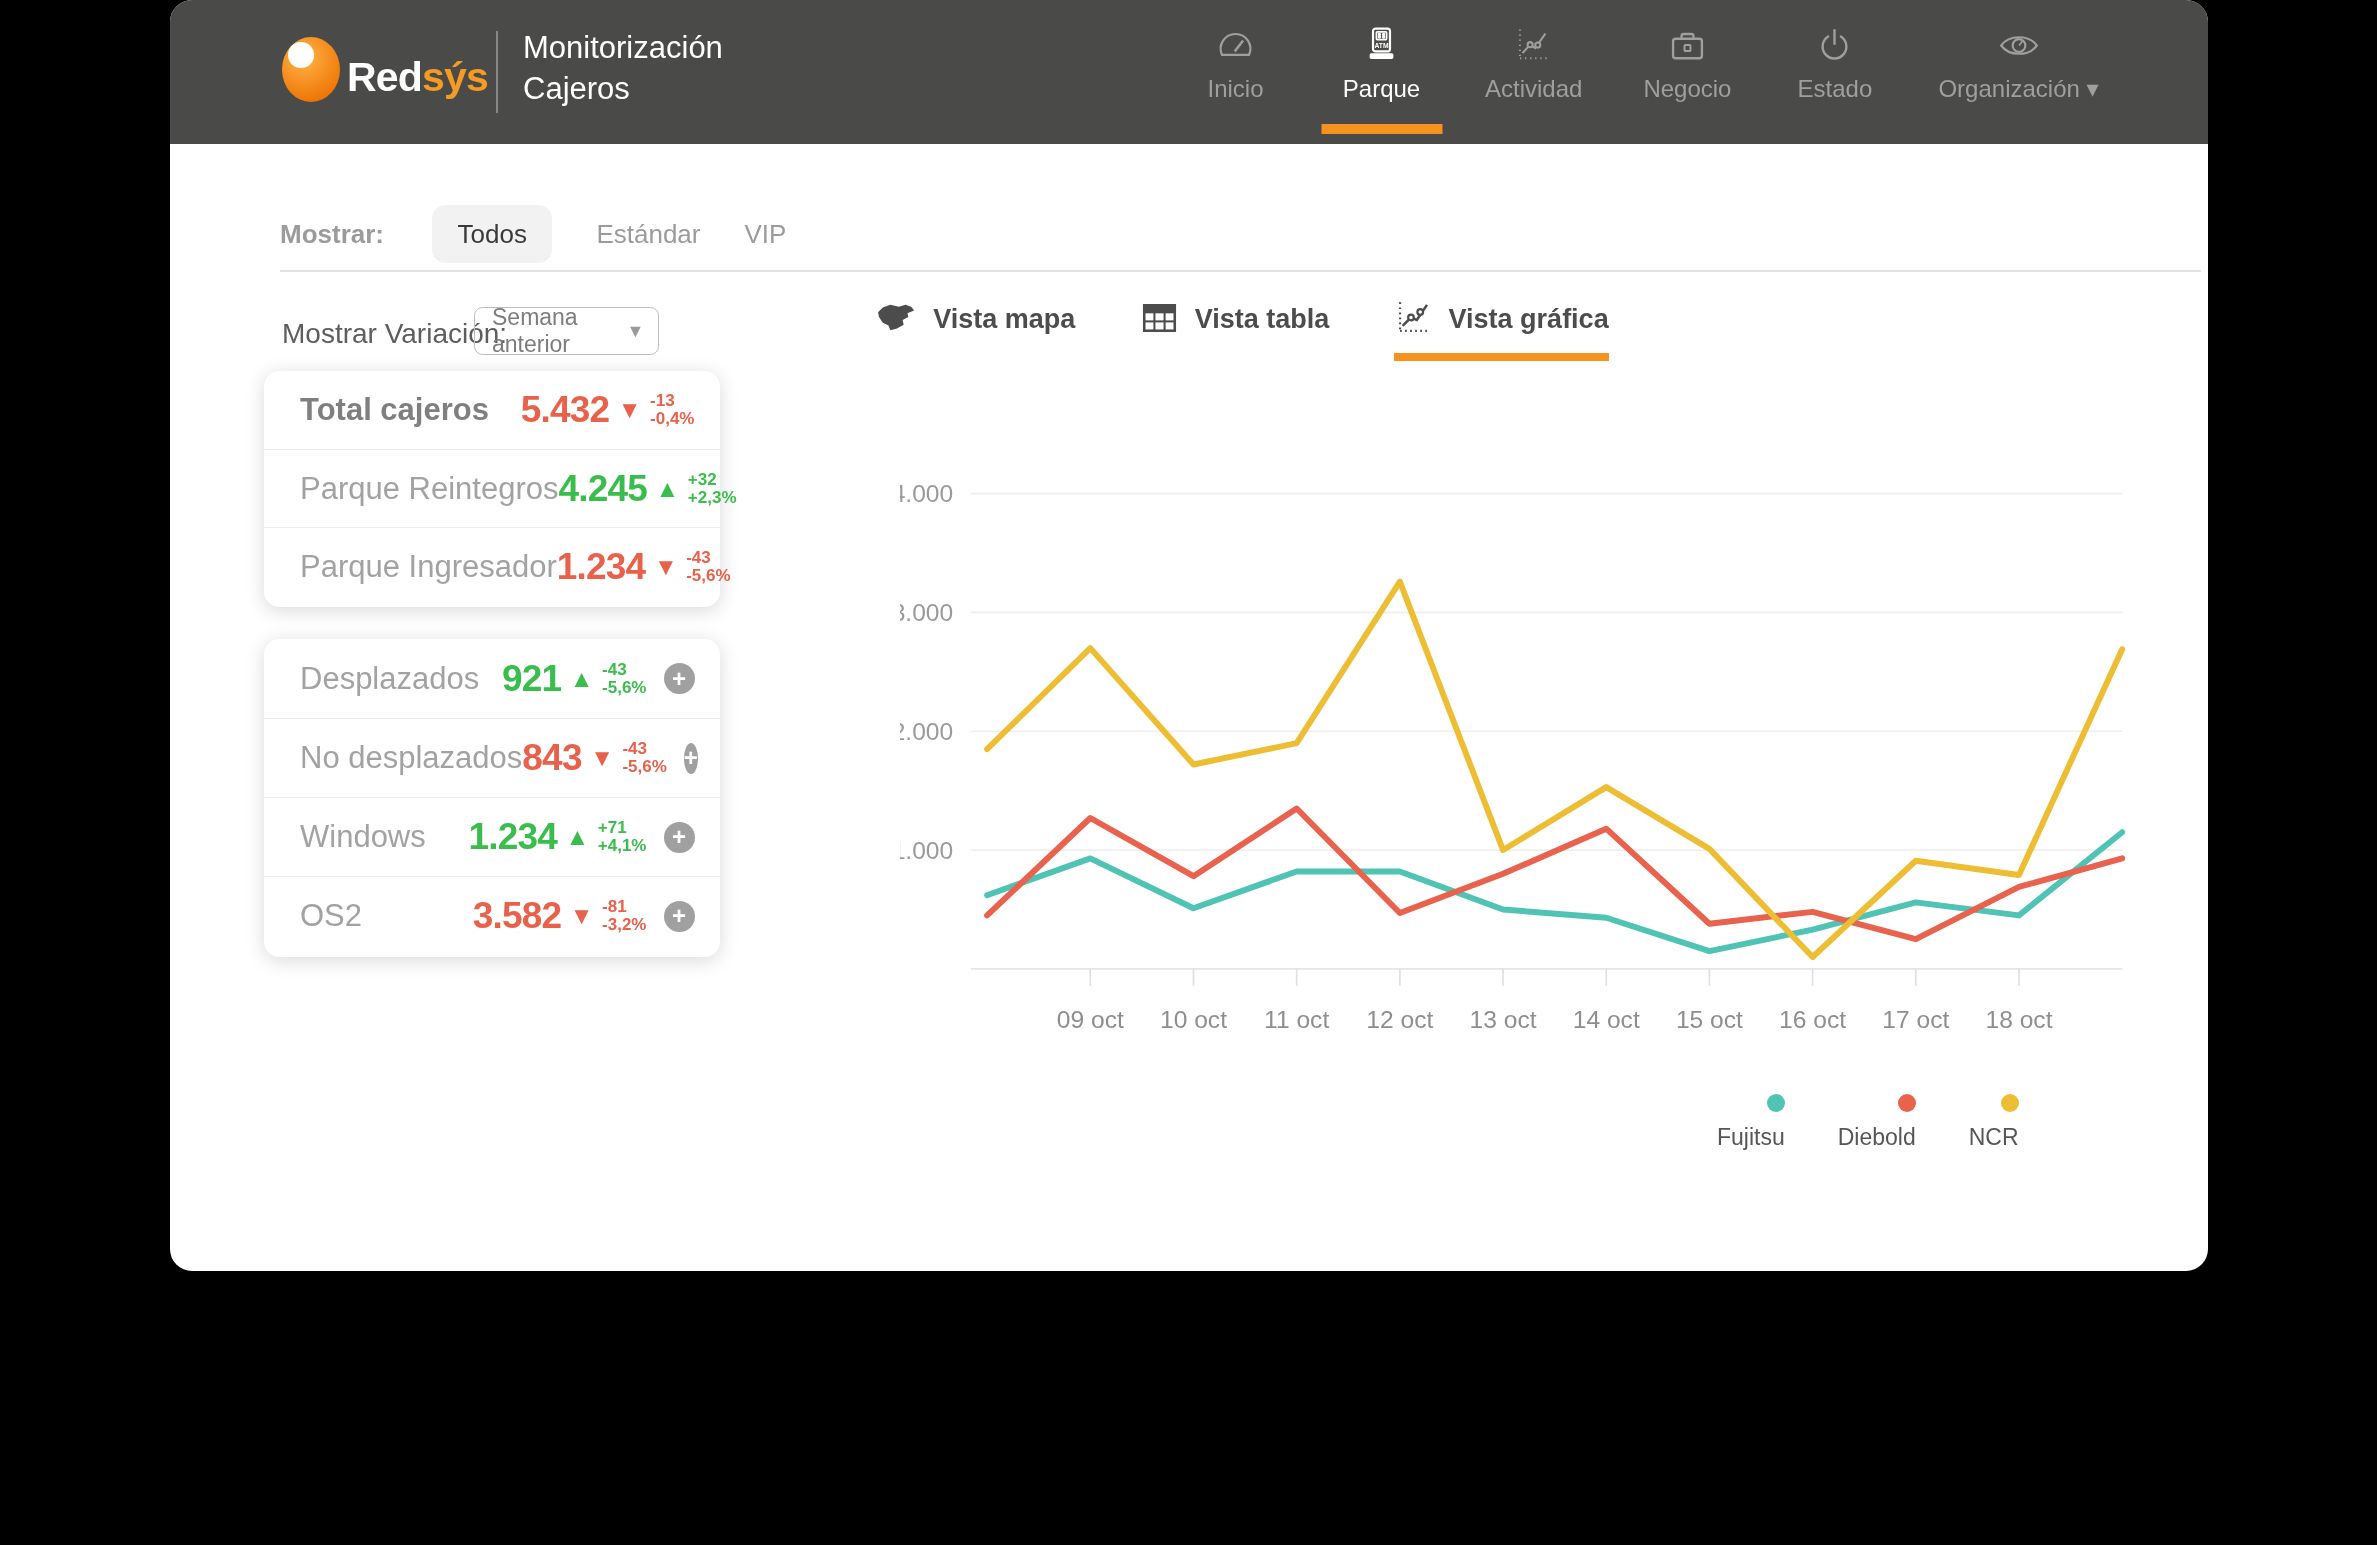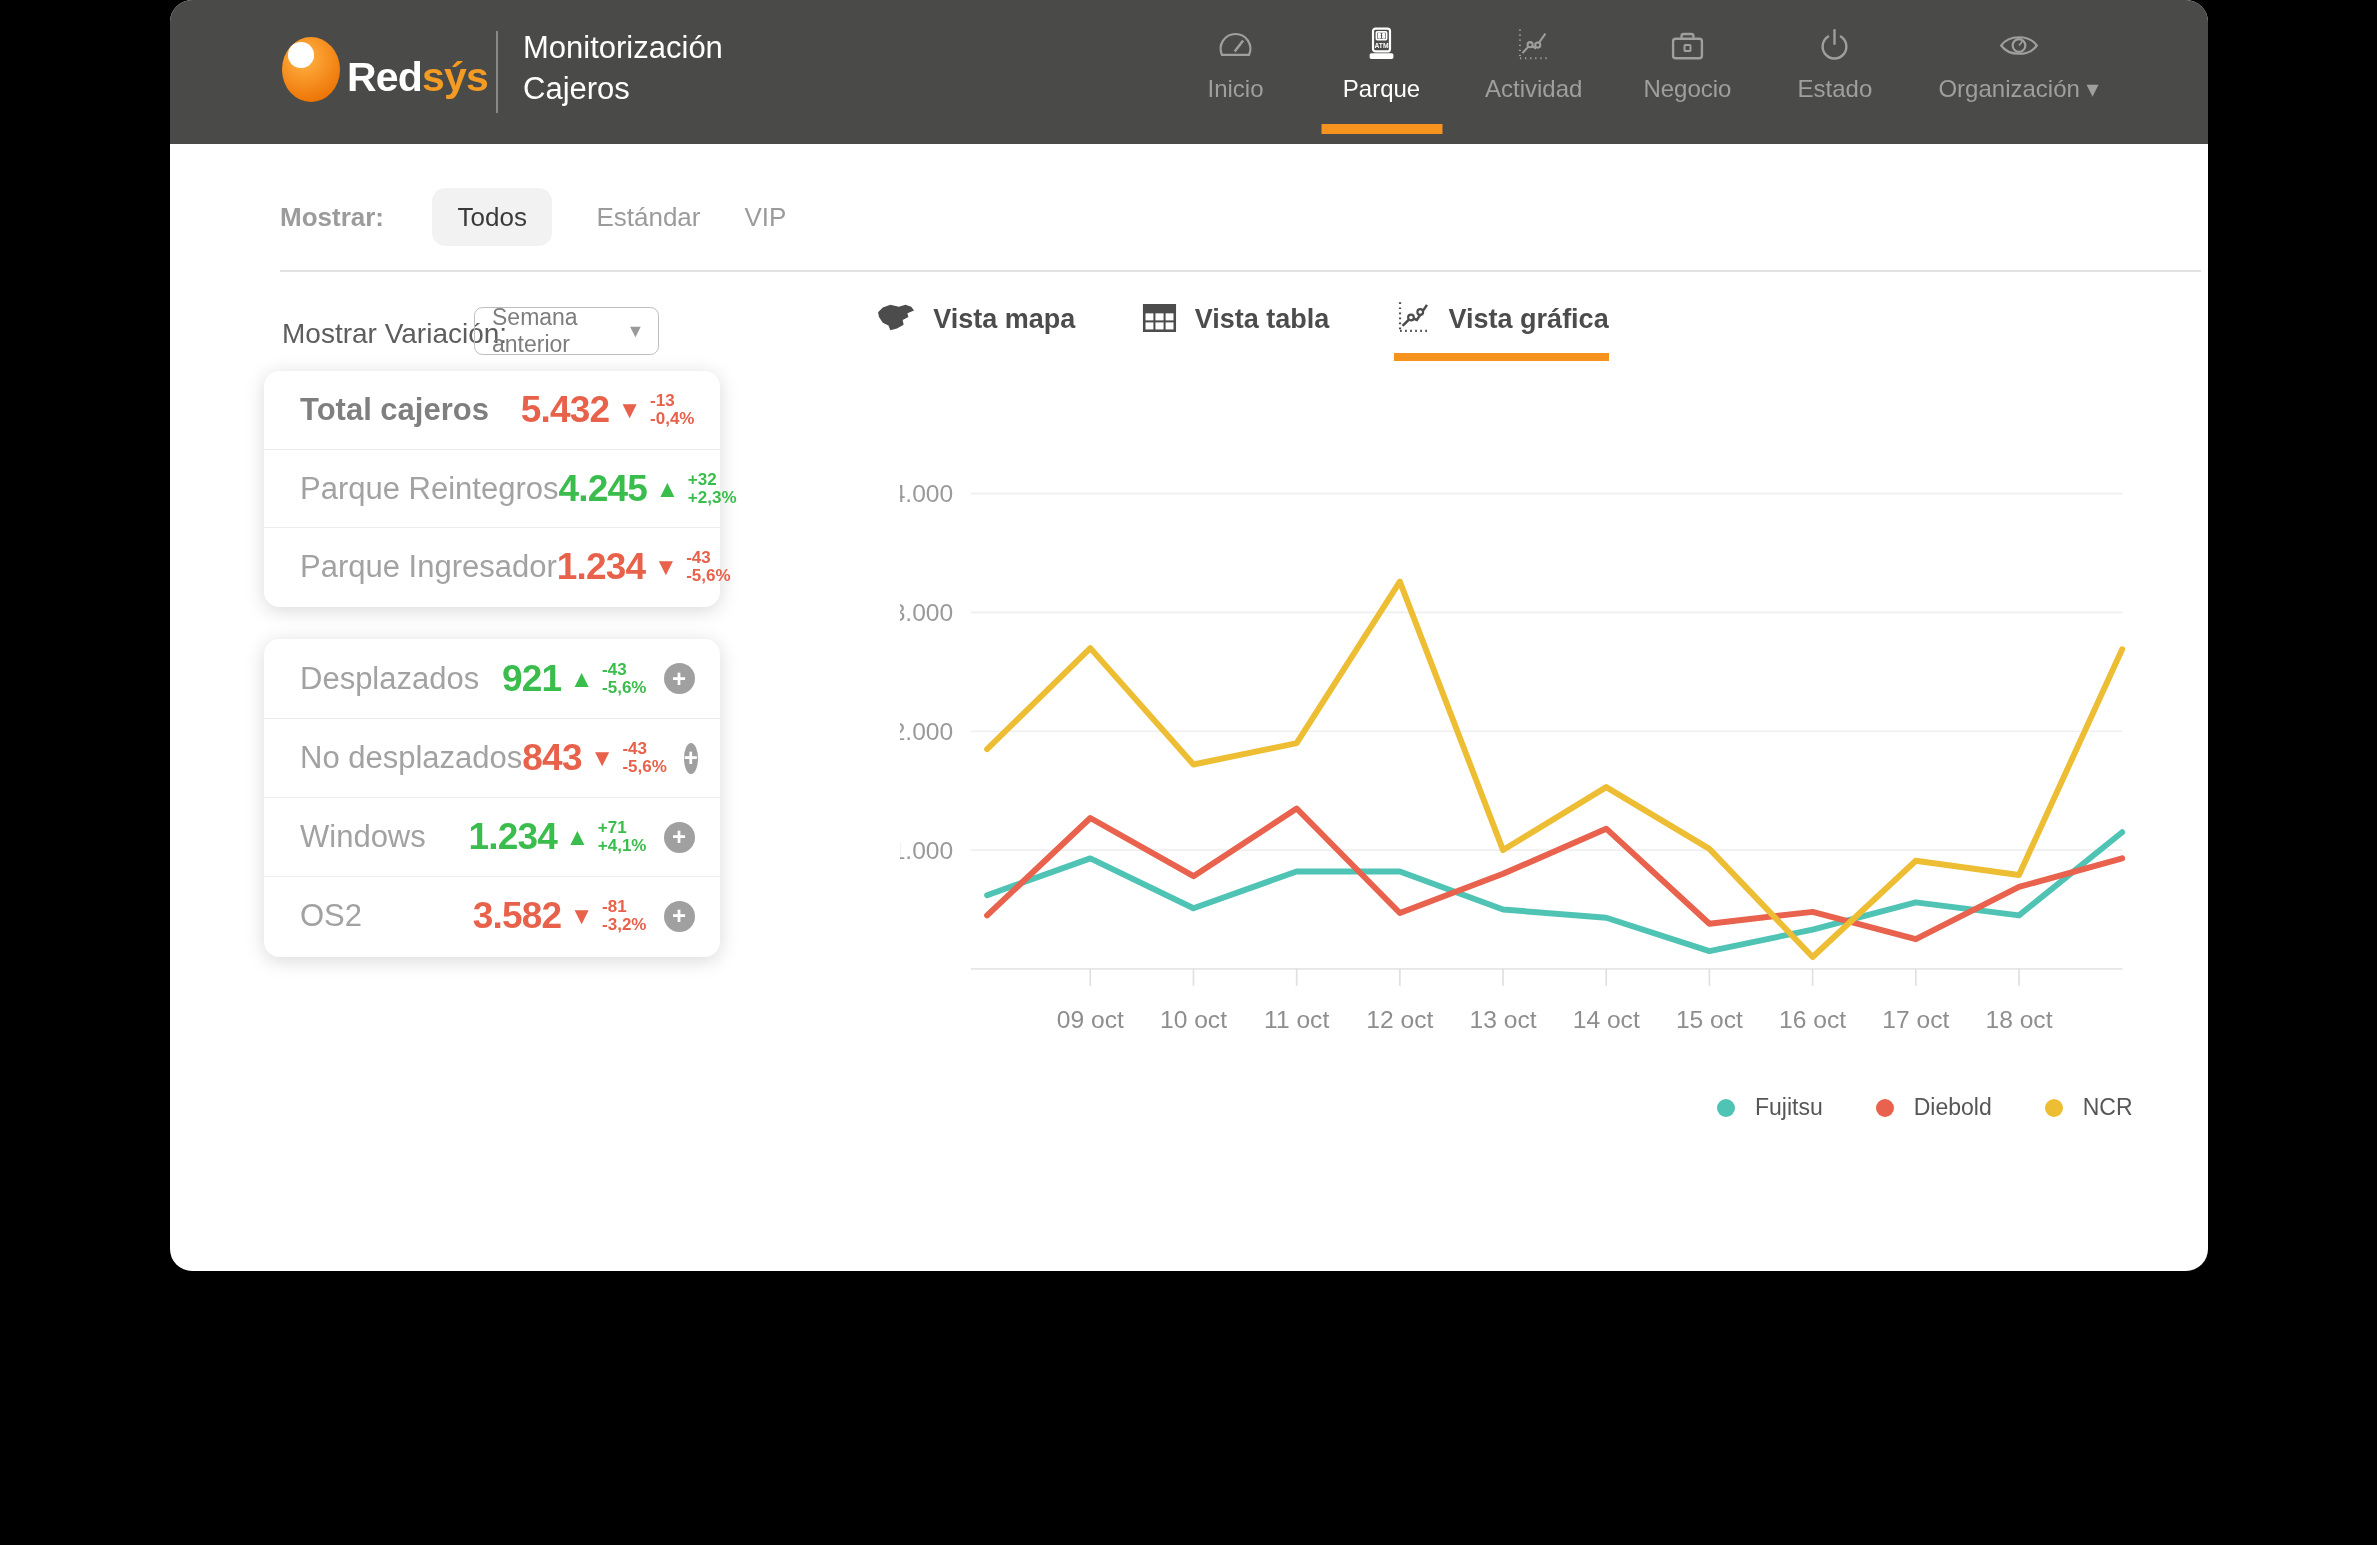--- a/index.html
+++ b/index.html
@@ -22,21 +22,21 @@
   .nav { position:absolute; left:1023px; top:25.5px; display:flex; gap:61px; }
   .nav-item { position:relative; display:flex; flex-direction:column; align-items:center; gap:10.2px;
               color:#9f9f9f; min-width:85px; cursor:pointer; }
   .nav-item .nav-label { font-size:24px; white-space:nowrap; }
   .nav-item svg { display:block; }
   .nav-item.active { color:#ffffff; }
   .nav-item.active::after { content:""; position:absolute; left:50%; transform:translateX(-50%);
               bottom:-31px; width:121px; height:10.2px; background:#f6921e; }
 
   
-  .filter-row { position:absolute; left:110px; top:188px; display:flex; align-items:center; }
+  .filter-row { position:absolute; left:110px; top:205px; display:flex; align-items:center; }
   .mostrar-label { font-size:26px; font-weight:bold; color:#9b9b9b; margin-right:48px; }
   .chip-todos { background:#f2f2f2; border-radius:13.6px; padding:13.6px 25.5px; font-size:26px; color:#3a3a3a; }
   .filter-opt { font-size:26px; color:#9b9b9b; margin-left:44px; }
   .selection-bar { position:absolute; left:1099px; top:188px; width:932px; height:65px; background:#efefef;
                    display:flex; align-items:center; justify-content:center; font-size:28px; color:#9c9c9c; }
   .top-divider { position:absolute; left:110px; top:270px; width:1921px; height:1.7px; background:#e3e3e3; }
 
   
   .variation-label { position:absolute; left:112px; top:318px; font-size:28px; color:#5d5d5d; }
   .variation-dd { position:absolute; left:304px; top:307px; width:185px; height:48px; border:1.7px solid #bdbdbd;
@@ -74,21 +74,21 @@
   .breakdown-tabs { position:absolute; left:698px; top:396px; display:flex; align-items:center; gap:17px; }
   .bd-tab { font-size:26px; color:#5a5a5a; padding:17px 22px; white-space:nowrap; cursor:pointer; }
   .bd-tab.selected { background:#f1f1f1; border-radius:10.2px; padding:17px 31px; }
 
   
   .chart-svg { position:absolute; left:730px; top:475px; }
   .chart-svg text { font-family:"Liberation Sans", sans-serif; }
 
   
   .legend { position:absolute; left:1547px; top:1094px; display:flex; gap:53px; align-items:center; }
-  .legend-item { display:flex; align-items:center; gap:20px; cursor:pointer; }
+  .legend-item { display:flex; align-items:flex-end; gap:12px; cursor:pointer;flex-direction:column; }
   .legend-dot { width:18px; height:18px; border-radius:50%; }
   .legend-label { font-size:23px; color:#565656; }
 </style>
 </head>
 <body>
 
 <div class="window">
 
   <div class="header">
     <div class="logo-ball">

